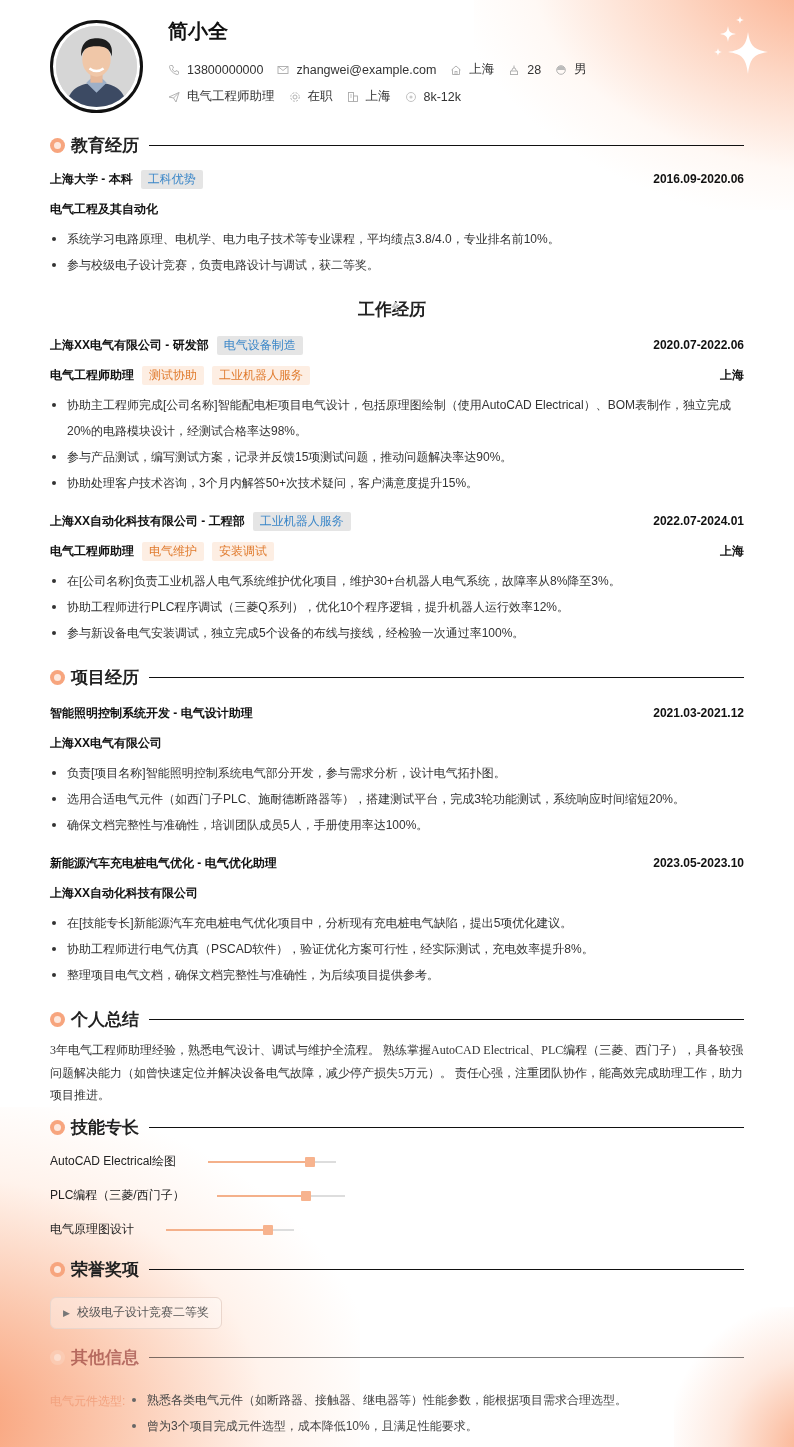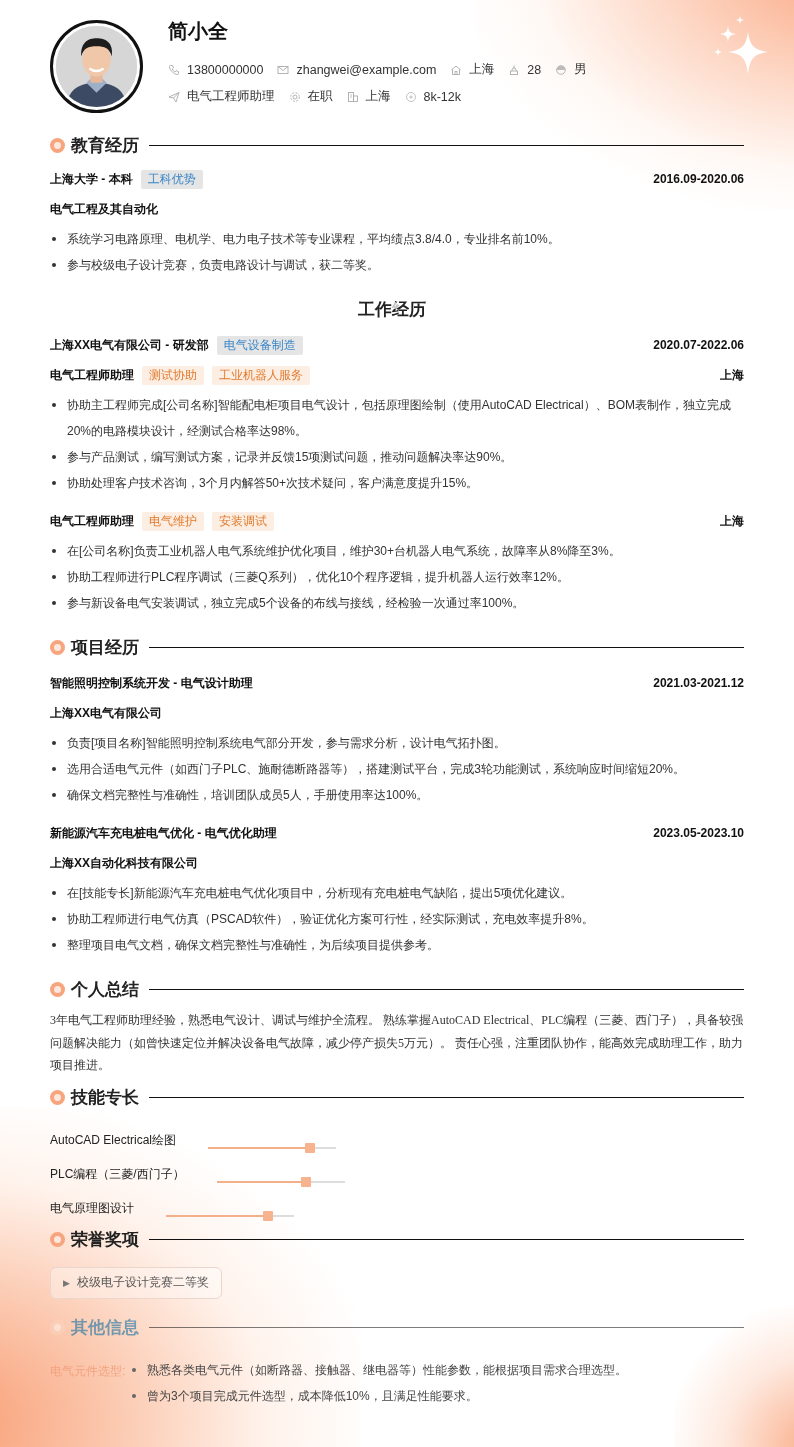--- a/index.html
+++ b/index.html
@@ -63,21 +63,21 @@
   .tag { font-size: 12px; padding: 1px 7px; margin-left: 8px; border-radius: 2px; }
   .tag.blue { background: #e5e5e5; color: #3a86c8; }
   .tag.orange { background: #fdeee3; color: #e07b2e; }
   ul.bullets { list-style: none; }
   ul.bullets li { position: relative; padding-left: 17px; font-size: 12px; line-height: 26px; color: #333; }
   ul.bullets li::before { content: ""; position: absolute; left: 2px; top: 11px; width: 4px; height: 4px; border-radius: 50%; background: #333; }
 
   .summary { font-size: 12px; line-height: 22.5px; color: #333; margin-top: 9px; font-family: Liberation Serif, serif; }
 
   .skills { display: flex; flex-wrap: wrap; margin-top: 6px; }
-  .skill { display: flex; align-items: flex-end; height: 34px; width: 353px; gap: 24px; }
+  .skill { display: flex; align-items: center; height: 34px; width: 353px; gap: 24px; }
   .skill-label { font-size: 12px; color: #222; margin-right: 8px; white-space: nowrap; }
   .skill-bar { position: relative; width: 128px; height: 2px; background: #ddd; }
   .skill-fill { position: absolute; left: 0; top: 0; height: 2px; background: #f4b08a; }
   .skill-knob { position: absolute; top: -4px; width: 10px; height: 10px; background: #f7b38e; border-radius: 1px; }
 
   .award-chip {
     display: inline-flex; align-items: center; margin-top: 16px; height: 32px;
     border: 1px solid #ead6cc; border-radius: 6px; padding: 0 12px; font-size: 12px; color: #555;
     background: rgba(255,255,255,0.35);
   }
@@ -258,20 +258,27 @@
       <ul class="bullets" style="margin-top:2px;">
         <li>协助主工程师完成[公司名称]智能配电柜项目电气设计，包括原理图绘制（使用AutoCAD Electrical）、BOM表制作，独立完成20%的电路模块设计，经测试合格率达98%。</li>
         <li>参与产品测试，编写测试方案，记录并反馈15项测试问题，推动问题解决率达90%。</li>
         <li>协助处理客户技术咨询，3个月内解答50+次技术疑问，客户满意度提升15%。</li>
       </ul>
     </div>
 
     <div style="margin-top:10px;">
       <div class="row">
         <div class="row-left">
+          <span class="bold">上海XX自动化科技有限公司 - 工程部</span>
+          <span class="tag blue">工业机器人服务</span>
+        </div>
+        <span class="date">2022.07-2024.01</span>
+      </div>
+      <div class="row">
+        <div class="row-left">
           <span class="bold">电气工程师助理</span>
           <span class="tag orange">电气维护</span>
           <span class="tag orange">安装调试</span>
         </div>
         <span class="date">上海</span>
       </div>
       <ul class="bullets" style="margin-top:2px;">
         <li>在[公司名称]负责工业机器人电气系统维护优化项目，维护30+台机器人电气系统，故障率从8%降至3%。</li>
         <li>协助工程师进行PLC程序调试（三菱Q系列），优化10个程序逻辑，提升机器人运行效率12%。</li>
         <li>参与新设备电气安装调试，独立完成5个设备的布线与接线，经检验一次通过率100%。</li>
@@ -365,21 +372,21 @@
     </div>
     <div class="award-chip">
       <span class="tri">▶</span>
       <span>校级电子设计竞赛二等奖</span>
     </div>
   </div>
 
   <div class="section">
     <div class="section-head" style="margin-top:18px; opacity:0.55;">
       <span class="sec-icon" style="background:#fbd3be;"></span>
-      <span class="sec-title" style="color:#0369a1;">其他信息</span>
+      <span class="sec-title" style="color:#7f1d1d;">其他信息</span>
       <span class="sec-line" style="background:#111;opacity:1;"></span>
     </div>
     <div class="other">
       <span class="other-label">电气元件选型:</span>
       <ul class="other-list">
         <li>熟悉各类电气元件（如断路器、接触器、继电器等）性能参数，能根据项目需求合理选型。</li>
         <li>曾为3个项目完成元件选型，成本降低10%，且满足性能要求。</li>
       </ul>
     </div>
   </div>

